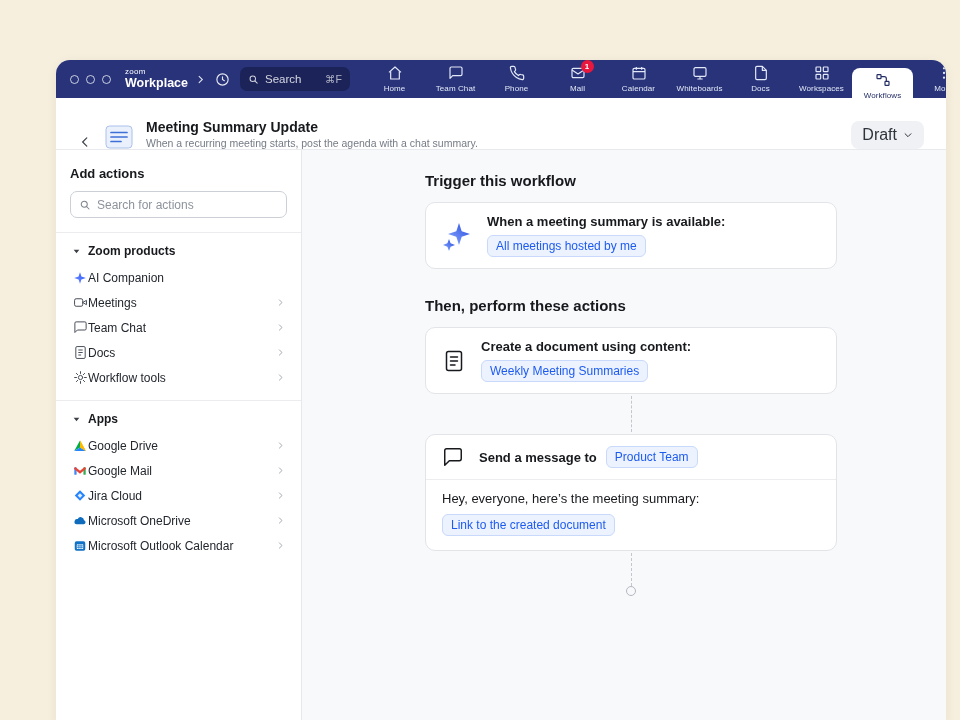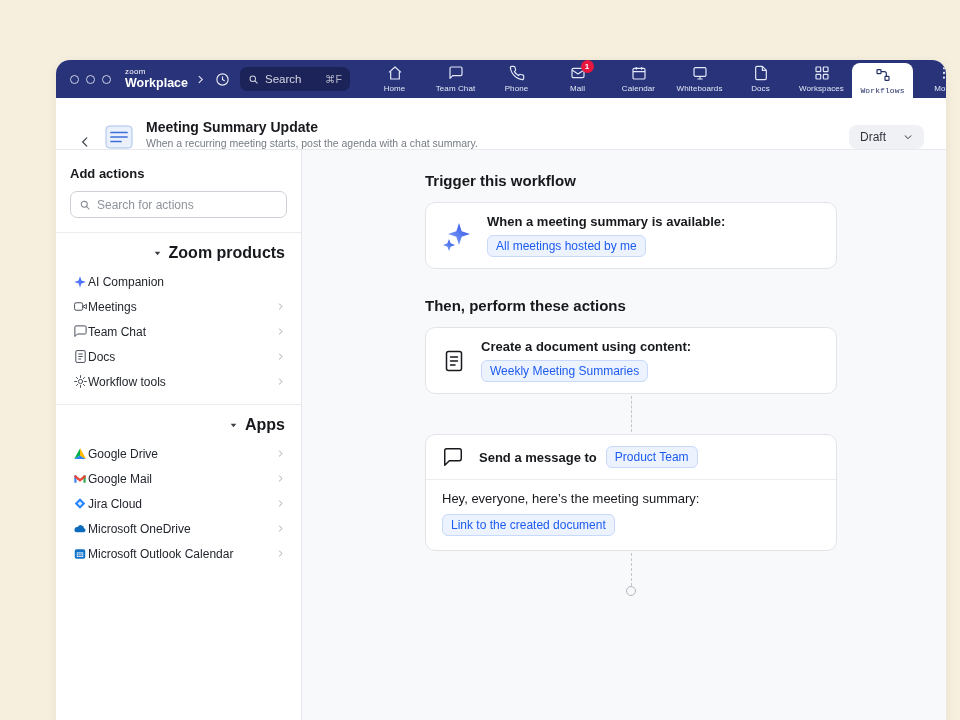--- a/index.html
+++ b/index.html
@@ -23,52 +23,52 @@
   .nav-clock { color:rgba(255,255,255,.9); margin-right:10px; flex-shrink:0; display:flex; }
   .search-pill { width:110px; height:24px; background:rgba(9,15,44,.42); border-radius:7px;
                  display:flex; align-items:center; gap:6px; padding:0 8px; flex-shrink:0; }
   .search-pill .mag { color:rgba(255,255,255,.8); display:flex; }
   .search-pill .txt { font-size:11.5px; color:rgba(255,255,255,.8); }
   .search-pill .kbd { margin-left:auto; font-size:10.5px; color:rgba(255,255,255,.65); }
   .nav-items { display:flex; margin-left:14px; flex-shrink:0; height:38px; }
   .nav-item { width:61px; height:38px; display:flex; flex-direction:column; align-items:center;
               justify-content:center; gap:3px; color:#e3e8f6; flex-shrink:0; cursor:default; }
   .nav-item .nlabel { font-size:8px; letter-spacing:.1px; }
-  .nav-item.active { background:#fff; color:#242e66; border-radius:8px 8px 0 0; height:35px; margin-top:3px;font-family:Liberation Mono, monospace; }
+  .nav-item.active { background:#fff; color:#242e66; border-radius:8px 8px 0 0; height:35px; margin-top:8px; }
   .icon-wrap { position:relative; display:flex; }
   .badge { position:absolute; top:-5px; right:-8px; min-width:13px; height:13px; padding:0 3px;
            background:#e8173d; color:#fff; font-size:8px; font-weight:700; border-radius:7px;
            display:flex; align-items:center; justify-content:center; }
 
   
   .header { height:52px; background:#fff; border-bottom:1px solid #e9eaee; display:flex;
             align-items:flex-end; padding:0 22px; gap:13px; flex-shrink:0; }
   .back-btn { display:flex; color:#41464e; cursor:default; }
   .doc-thumb { display:flex; flex-shrink:0; }
   .ht { display:flex; flex-direction:column; }
   .h-title { font-size:14px; font-weight:700; color:#17191d; }
   .h-sub { font-size:10.5px; color:#757b85; margin-top:2px; }
-  .draft-btn { margin-left:auto; display:flex; align-items:center; gap:17px; background:#eff1f4;
-               border-radius:8px; padding:5px 11px; font-size:12px; font-weight:500; color:#2f343c; cursor:default; }
+  .draft-btn { margin-left:auto; display:flex; align-items:center; gap:6px; background:#eff1f4;
+               border-radius:8px; padding:5px 11px; font-size:16px; font-weight:500; color:#2f343c; cursor:default; }
 
   
   .app-body { flex:1; display:flex; min-height:0; }
 
   
   .sidebar { width:246px; background:#fff; border-right:1px solid #e7e8eb; padding:14px 14px 0; flex-shrink:0; overflow:hidden; }
   .sb-head { font-size:13px; font-weight:700; color:#17191d; margin:2px 0 10px; }
   .sb-search { height:27px; border:1px solid #ccd0d6; border-radius:7px; display:flex; align-items:center;
                gap:6px; padding:0 8px; background:#fff; }
   .sb-search input { border:none; outline:none; flex:1; font-size:12px; color:#17191d;
                      font-family:"Liberation Sans","DejaVu Sans",sans-serif; background:transparent; }
   .sb-search input::placeholder { color:#8d939c; }
   .sb-search .mag { color:#7c828b; display:flex; }
   .sb-divider { height:1px; background:#ececef; margin:14px -14px 0; }
-  .sb-section-head { display:flex; align-items:center; gap:7px; padding:11px 2px 7px; font-size:16px;
-                     font-weight:600; color:#17191d; cursor:default;justify-content:flex-end; }
+  .sb-section-head { display:flex; align-items:center; gap:7px; padding:11px 2px 7px; font-size:12px;
+                     font-weight:600; color:#17191d; cursor:default; }
   .sb-item { display:flex; align-items:center; gap:0; height:25px; padding:0 2px; font-size:12px;
              color:#23272e; cursor:default; }
   .sb-item .sicon { width:16px; display:flex; justify-content:center; color:#494f5a; flex-shrink:0; }
   .sb-item .chev { margin-left:auto; color:#9aa0a8; display:flex; }
 
   
   .canvas { flex:1; background:#f8f9fb; padding-top:22px; overflow:hidden; }
   .col { width:412px; margin-left:123px; }
   .c-heading { font-size:15px; font-weight:700; color:#17191d; margin-bottom:13px; }
   .c-heading.second { margin-top:28px; }

